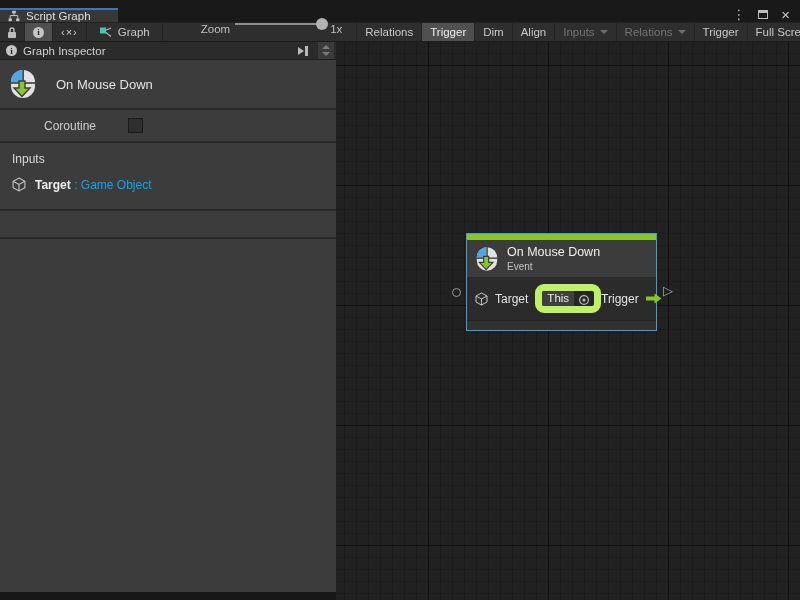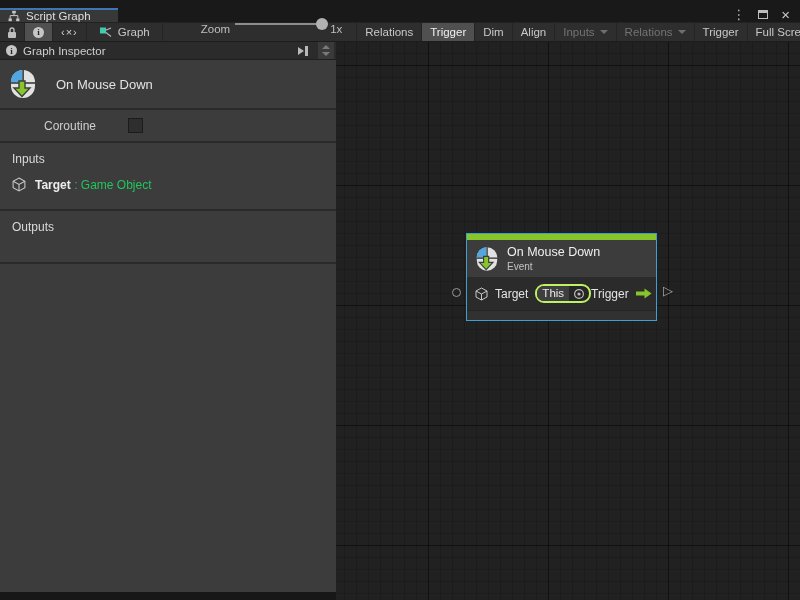--- a/index.html
+++ b/index.html
@@ -66,33 +66,33 @@
 
   .sec { border-bottom:2px solid #2A2A2A; }
   .sec-title { height:50px; display:flex; align-items:center; padding:0 10px; gap:20px; color:#E2E2E2; font-size:13px; }
   .row-coroutine { height:33px; display:flex; align-items:center; padding:0 12px; color:#CFCFCF; }
   .row-coroutine .co-label { width:116px;text-align:center; }
   .checkbox { width:15px; height:15px; background:#2E2E2E; border:1px solid #1B1B1B; }
   .sec-ports { padding:9px 12px 17px; }
   .sec-heading { color:#DADADA; margin-bottom:11px; }
   .port-line { display:flex; align-items:center; gap:9px; }
   .port-name { color:#EDEDED; font-weight:bold; }
-  .port-type { color:#22c55e; }
+  .port-type { color:#0ea5e9; }
   .insp-fill { flex:1; }
 
   
   .node { position:absolute; left:466px; top:191px; width:191px; border:1px solid #3E9FD0; background:#2B2B2B; }
   .node-green { height:6px; background:#86C62B; }
   .node-header { background:#3C3C3C; display:flex; align-items:center; gap:9px; padding:5px 10px 5px 9px; }
   .node-title { color:#F0F0F0; font-size:12.5px; }
   .node-sub { color:#C2C2C2; font-size:10px; margin-top:2px; }
   .node-ports { display:flex; align-items:center; justify-content:space-between; padding:7px 8px; background:#2B2B2B; }
   .np-left, .np-right { display:flex; align-items:center; gap:7px; }
   .np-label { color:#E4E4E4; }
-  .pill { display:flex; align-items:center; border:2px solid #bef264; border-radius:9px; background:#262626; overflow:hidden; }
+  .pill { display:flex; align-items:flex-end; border:7px solid #bef264; border-radius:9px; background:#262626; overflow:hidden; }
   .pill-label { background:#3F3F3F; padding:1px 5px 2px; color:#EAEAEA; font-size:11.5px; }
   .pill-icon { padding:0 4px; display:flex; align-items:center; }
   .node-footer { height:10px; background:#313131; border-top:1px solid #252525; }
   .ext-circle { position:absolute; left:-15px; top:54px; width:9px; height:9px; border:1px solid #9A9A9A; border-radius:50%; }
   .ext-tri { position:absolute; right:-17px; top:50px; color:#A8A8A8; font-size:13px; line-height:1; }
 
   .icon-flex { display:flex; align-items:center; }
 </style>
 </head>
 <body>
@@ -272,20 +272,19 @@
           </svg>
         </span>
         <span>
           <span class="port-name">Target</span>
           <span class="port-type">: Game Object</span>
         </span>
       </div>
     </div>
 
     <div class="sec sec-ports">
-      <div class="sec-heading">Outputs</div>
     </div>
 
     <div class="insp-fill"></div>
   </div>
 
   <div class="panel-shadow"></div>
 </div>
 
 </body></html>

